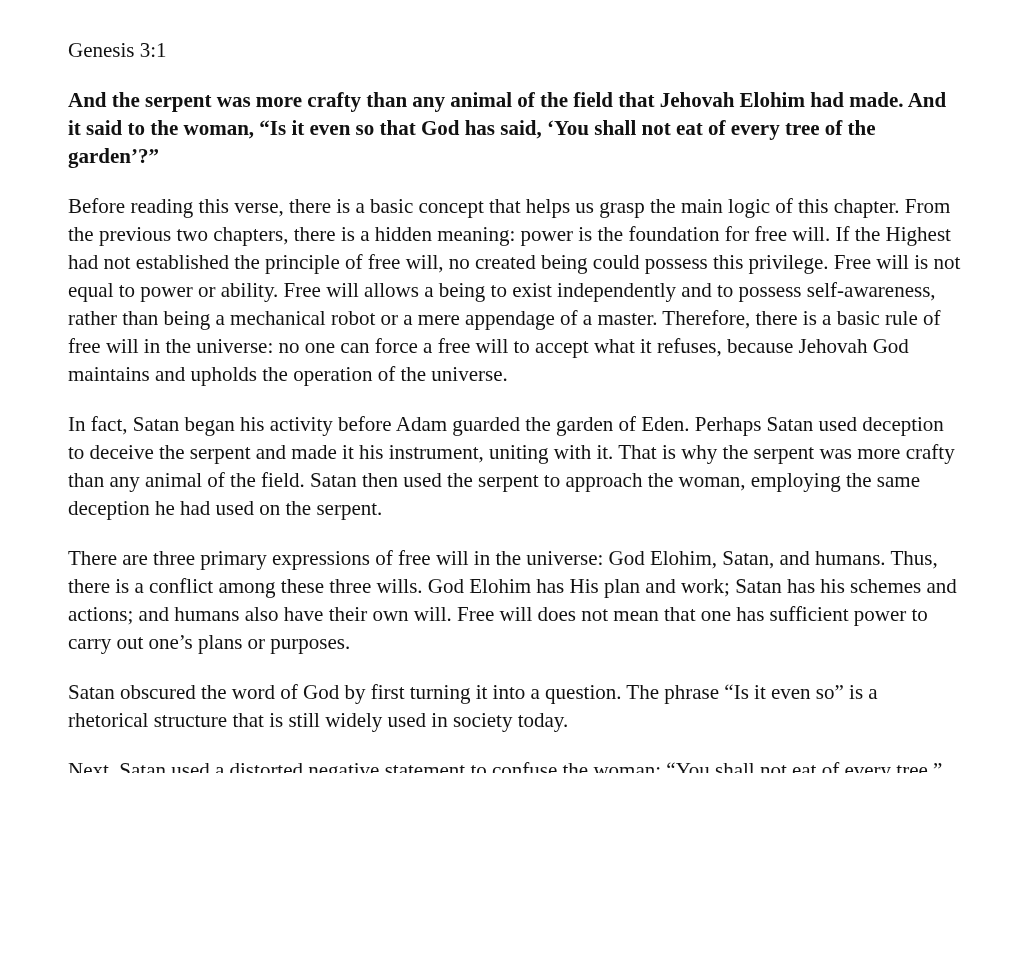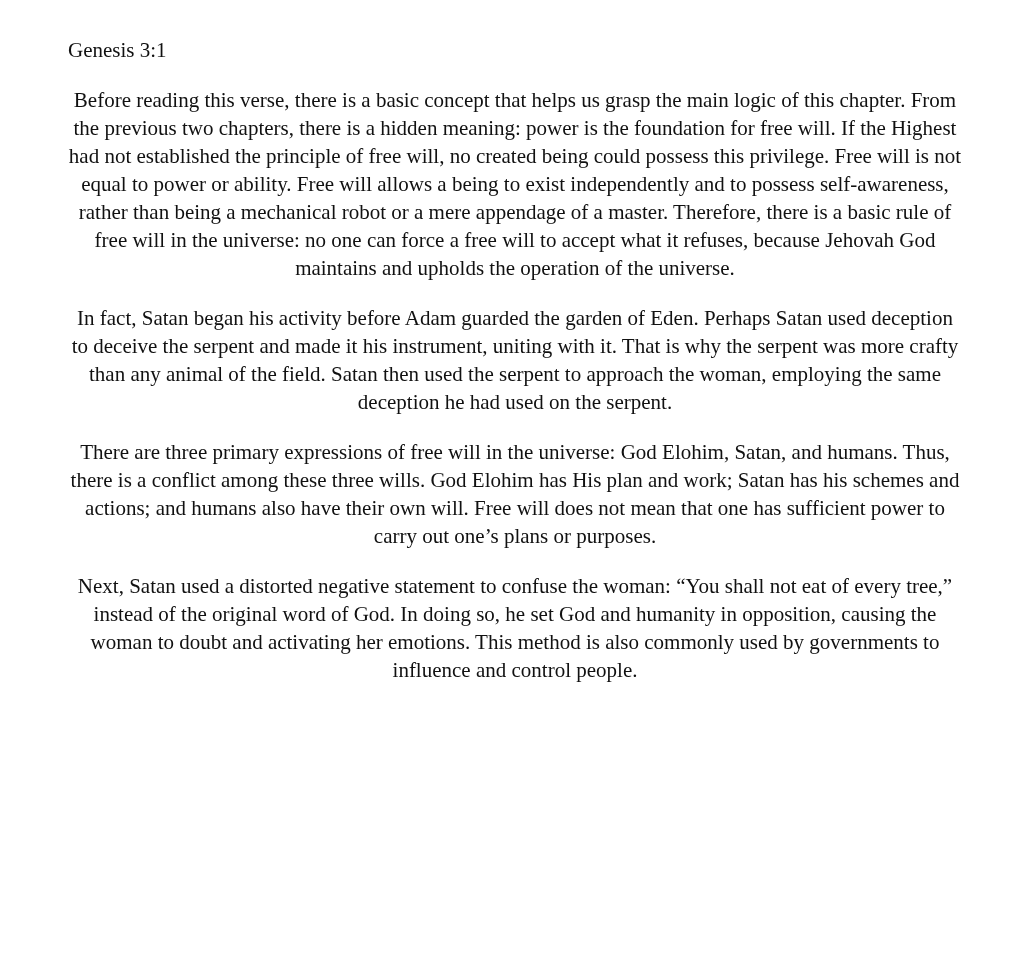--- a/index.html
+++ b/index.html
@@ -23,31 +23,33 @@
   .doc-title {
     font-weight: normal;
     margin: 0 0 22px 0;
   }
   .verse {
     font-weight: bold;
     margin: 0 0 22px 0;
   }
   .para {
     margin: 0 0 22px 0;
-    text-align: center;
+    text-align: left;
   }
 </style>
 </head>
 <body>
 
 <div class="page">
   <div class="doc-title">Genesis 3:1</div>
 
+  <div class="verse">And the serpent was more crafty than any animal of the field that Jehovah Elohim had made. And it said to the woman, “Is it even so that God has said, ‘You shall not eat of every tree of the garden’?”</div>
 
   <p class="para">Before reading this verse, there is a basic concept that helps us grasp the main logic of this chapter. From the previous two chapters, there is a hidden meaning: power is the foundation for free will. If the Highest had not established the principle of free will, no created being could possess this privilege. Free will is not equal to power or ability. Free will allows a being to exist independently and to possess self-awareness, rather than being a mechanical robot or a mere appendage of a master. Therefore, there is a basic rule of free will in the universe: no one can force a free will to accept what it refuses, because Jehovah God maintains and upholds the operation of the universe.</p>
 
   <p class="para">In fact, Satan began his activity before Adam guarded the garden of Eden. Perhaps Satan used deception to deceive the serpent and made it his instrument, uniting with it. That is why the serpent was more crafty than any animal of the field. Satan then used the serpent to approach the woman, employing the same deception he had used on the serpent.</p>
 
   <p class="para">There are three primary expressions of free will in the universe: God Elohim, Satan, and humans. Thus, there is a conflict among these three wills. God Elohim has His plan and work; Satan has his schemes and actions; and humans also have their own will. Free will does not mean that one has sufficient power to carry out one’s plans or purposes.</p>
 
+  <p class="para">Satan obscured the word of God by first turning it into a question. The phrase “Is it even so” is a rhetorical structure that is still widely used in society today.</p>
 
   <p class="para">Next, Satan used a distorted negative statement to confuse the woman: “You shall not eat of every tree,” instead of the original word of God. In doing so, he set God and humanity in opposition, causing the woman to doubt and activating her emotions. This method is also commonly used by governments to influence and control people.</p>
 </div>
 
 </body></html>

